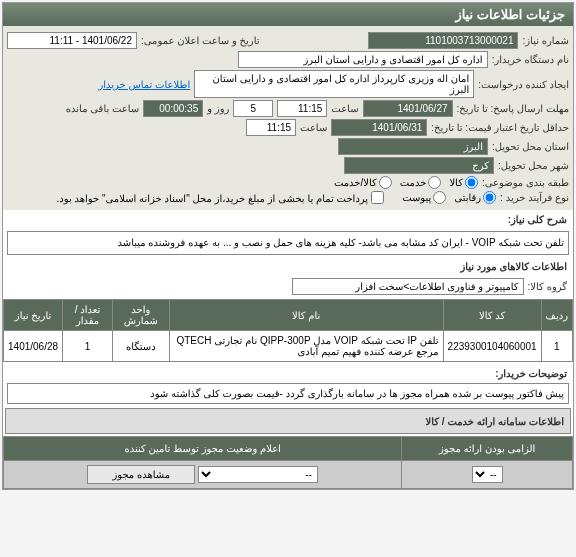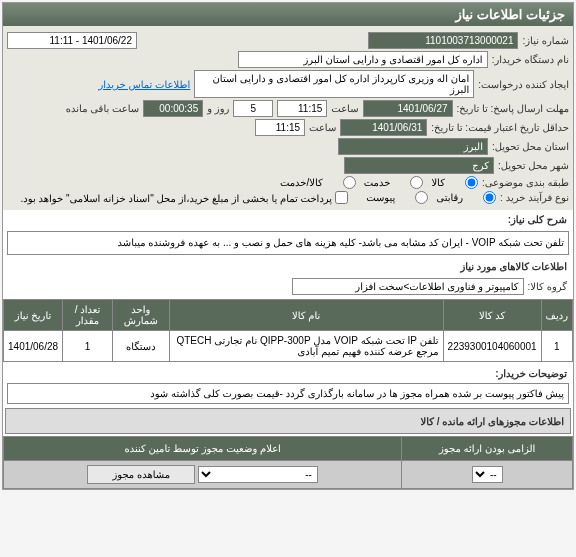--- a/index.html
+++ b/index.html
@@ -56,21 +56,21 @@
   font-size: 10px;
 }
 .radio-group {
   display: flex;
   gap: 8px;
   align-items: center;
 }
 .radio-item {
   display: flex;
   align-items: center;
-  gap: 20px;
+  gap: 2px;
   font-size: 10px;
 }
 .checkbox-item {
   display: flex;
   align-items: flex-end;
   gap: 3px;
   font-size: 10px;
 }
 .desc-box {
   border: 1px solid #888;
@@ -146,20 +146,21 @@
 
 <div class="panel">
   <div class="panel-header">جزئیات اطلاعات نیاز</div>
 
   <div class="form-area">
 
     <div class="row">
       <span class="label">شماره نیاز:</span>
       <span class="field field-dark" style="width:150px">1101003713000021</span>
       <span style="flex:1"></span>
+      <span class="label">تاریخ و ساعت اعلان عمومی:</span>
       <span class="field" style="width:130px">1401/06/22 - 11:11</span>
     </div>
 
     <div class="row">
       <span class="label">نام دستگاه خریدار:</span>
       <span class="field" style="flex:1;max-width:250px">اداره کل امور اقتصادی و دارایی استان البرز</span>
     </div>
 
     <div class="row">
       <span class="label">ایجاد کننده درخواست:</span>
@@ -173,21 +174,21 @@
       <span class="label">ساعت</span>
       <span class="field" style="width:50px">11:15</span>
       <span class="field" style="width:40px;text-align:center">5</span>
       <span class="label">روز و</span>
       <span class="field field-dark" style="width:60px">00:00:35</span>
       <span class="label">ساعت باقی مانده</span>
     </div>
 
     <div class="row">
       <span class="label">حداقل تاریخ اعتبار قیمت: تا تاریخ:</span>
-      <span class="field field-dark" style="width:87px">1401/06/31</span>
+      <span class="field field-dark" style="width:96px">1401/06/31</span>
       <span class="label">ساعت</span>
       <span class="field" style="width:50px">11:15</span>
     </div>
 
     <div class="row">
       <span class="label">استان محل تحویل:</span>
       <span class="field field-dark" style="width:150px">البرز</span>
     </div>
 
     <div class="row">
@@ -270,21 +271,21 @@
       </tr>
     </tbody>
   </table>
 
   <div class="row" style="padding:4px 6px 0">
     <span class="label" style="font-weight:bold">توضیحات خریدار:</span>
   </div>
   <div class="notes-box">پیش فاکتور پیوست بر شده همراه مجوز ها در سامانه بارگذاری گردد -قیمت بصورت کلی گذاشته شود</div>
 
   <div class="footer-bar">
-    <span class="label" style="font-weight:bold">اطلاعات مجوزهای ارائه مانده / کالا</span>
+    <span class="label" style="font-weight:bold">اطلاعات سامانه ارائه خدمت / کالا</span>
   </div>
 
   <table class="table lower-table">
     <thead>
       <tr>
         <th style="width:30%">الزامی بودن ارائه مجوز</th>
         <th>اعلام وضعیت مجوز توسط تامین کننده</th>
       </tr>
     </thead>
     <tbody>

